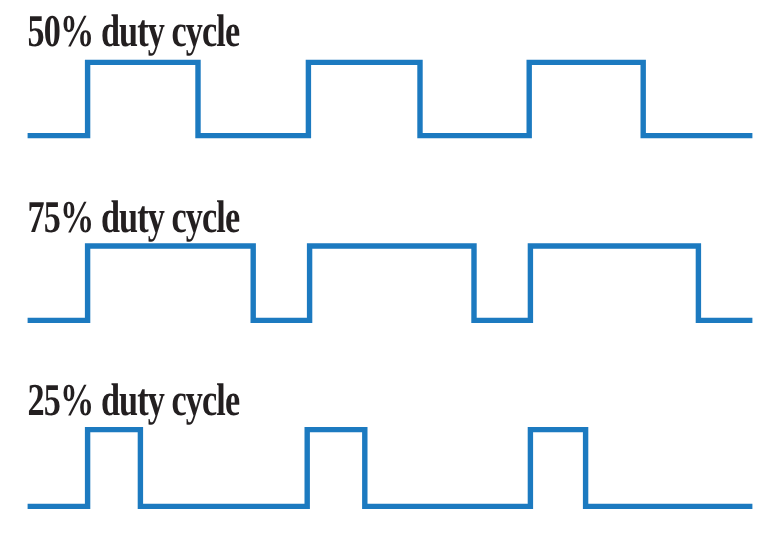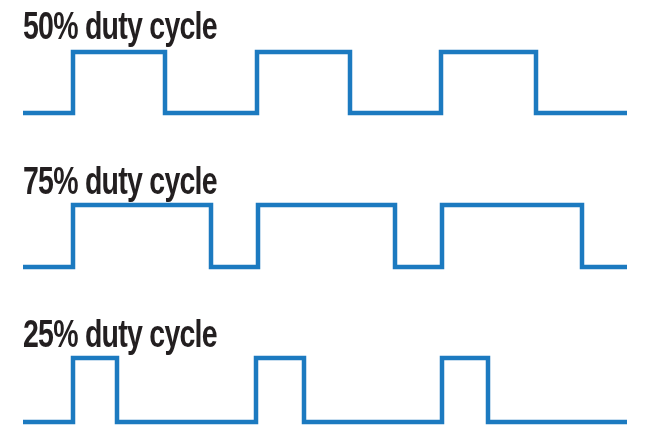--- a/index.html
+++ b/index.html
@@ -2,21 +2,21 @@
 <html><head>
 <meta charset="utf-8">
 <style>
   html, body { margin: 0; padding: 0; background: #ffffff; }
   .canvas {
     position: relative;
     width: 650px;
     height: 446px;
     background: #ffffff;
     overflow: hidden;
-    font-family: Liberation Sans, sans-serif;
+    font-family: Liberation Serif, serif;
   }
   .canvas svg {
     position: absolute;
     left: 0; top: 0;
   }
   .wave-title {
     position: absolute;
     left: 23px;
     font-weight: 700;
     font-size: 38px;

